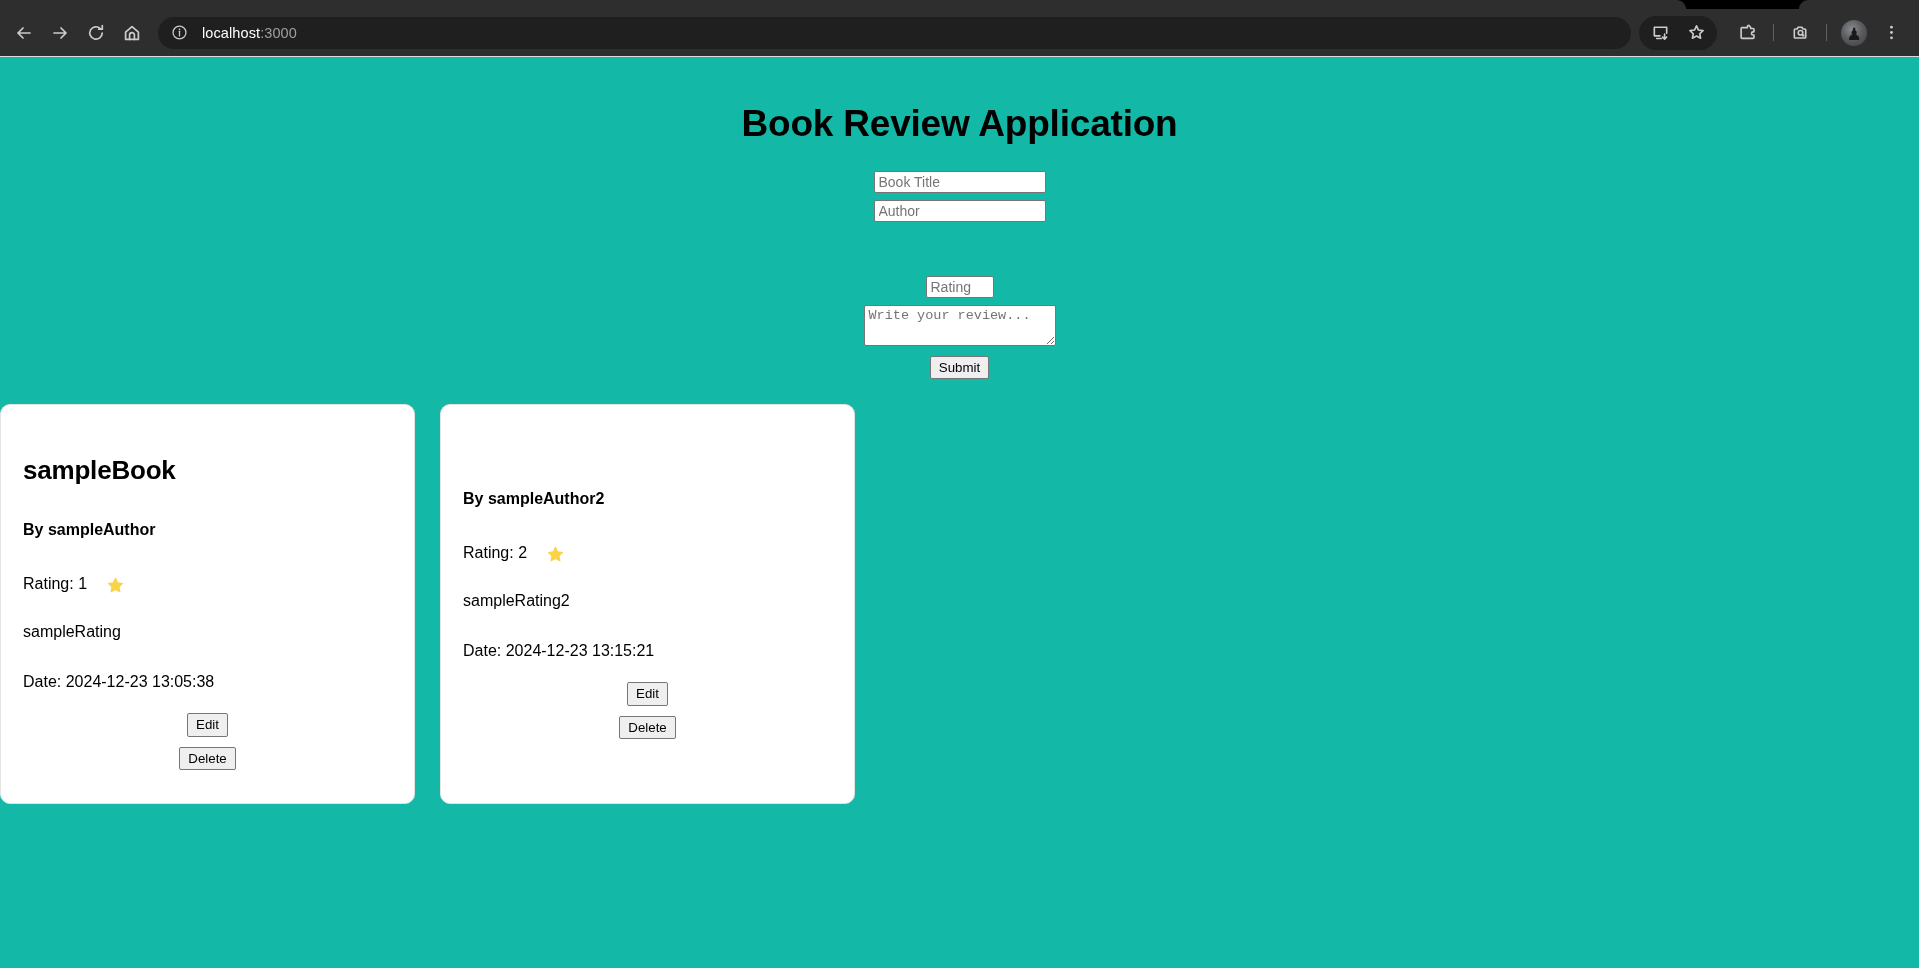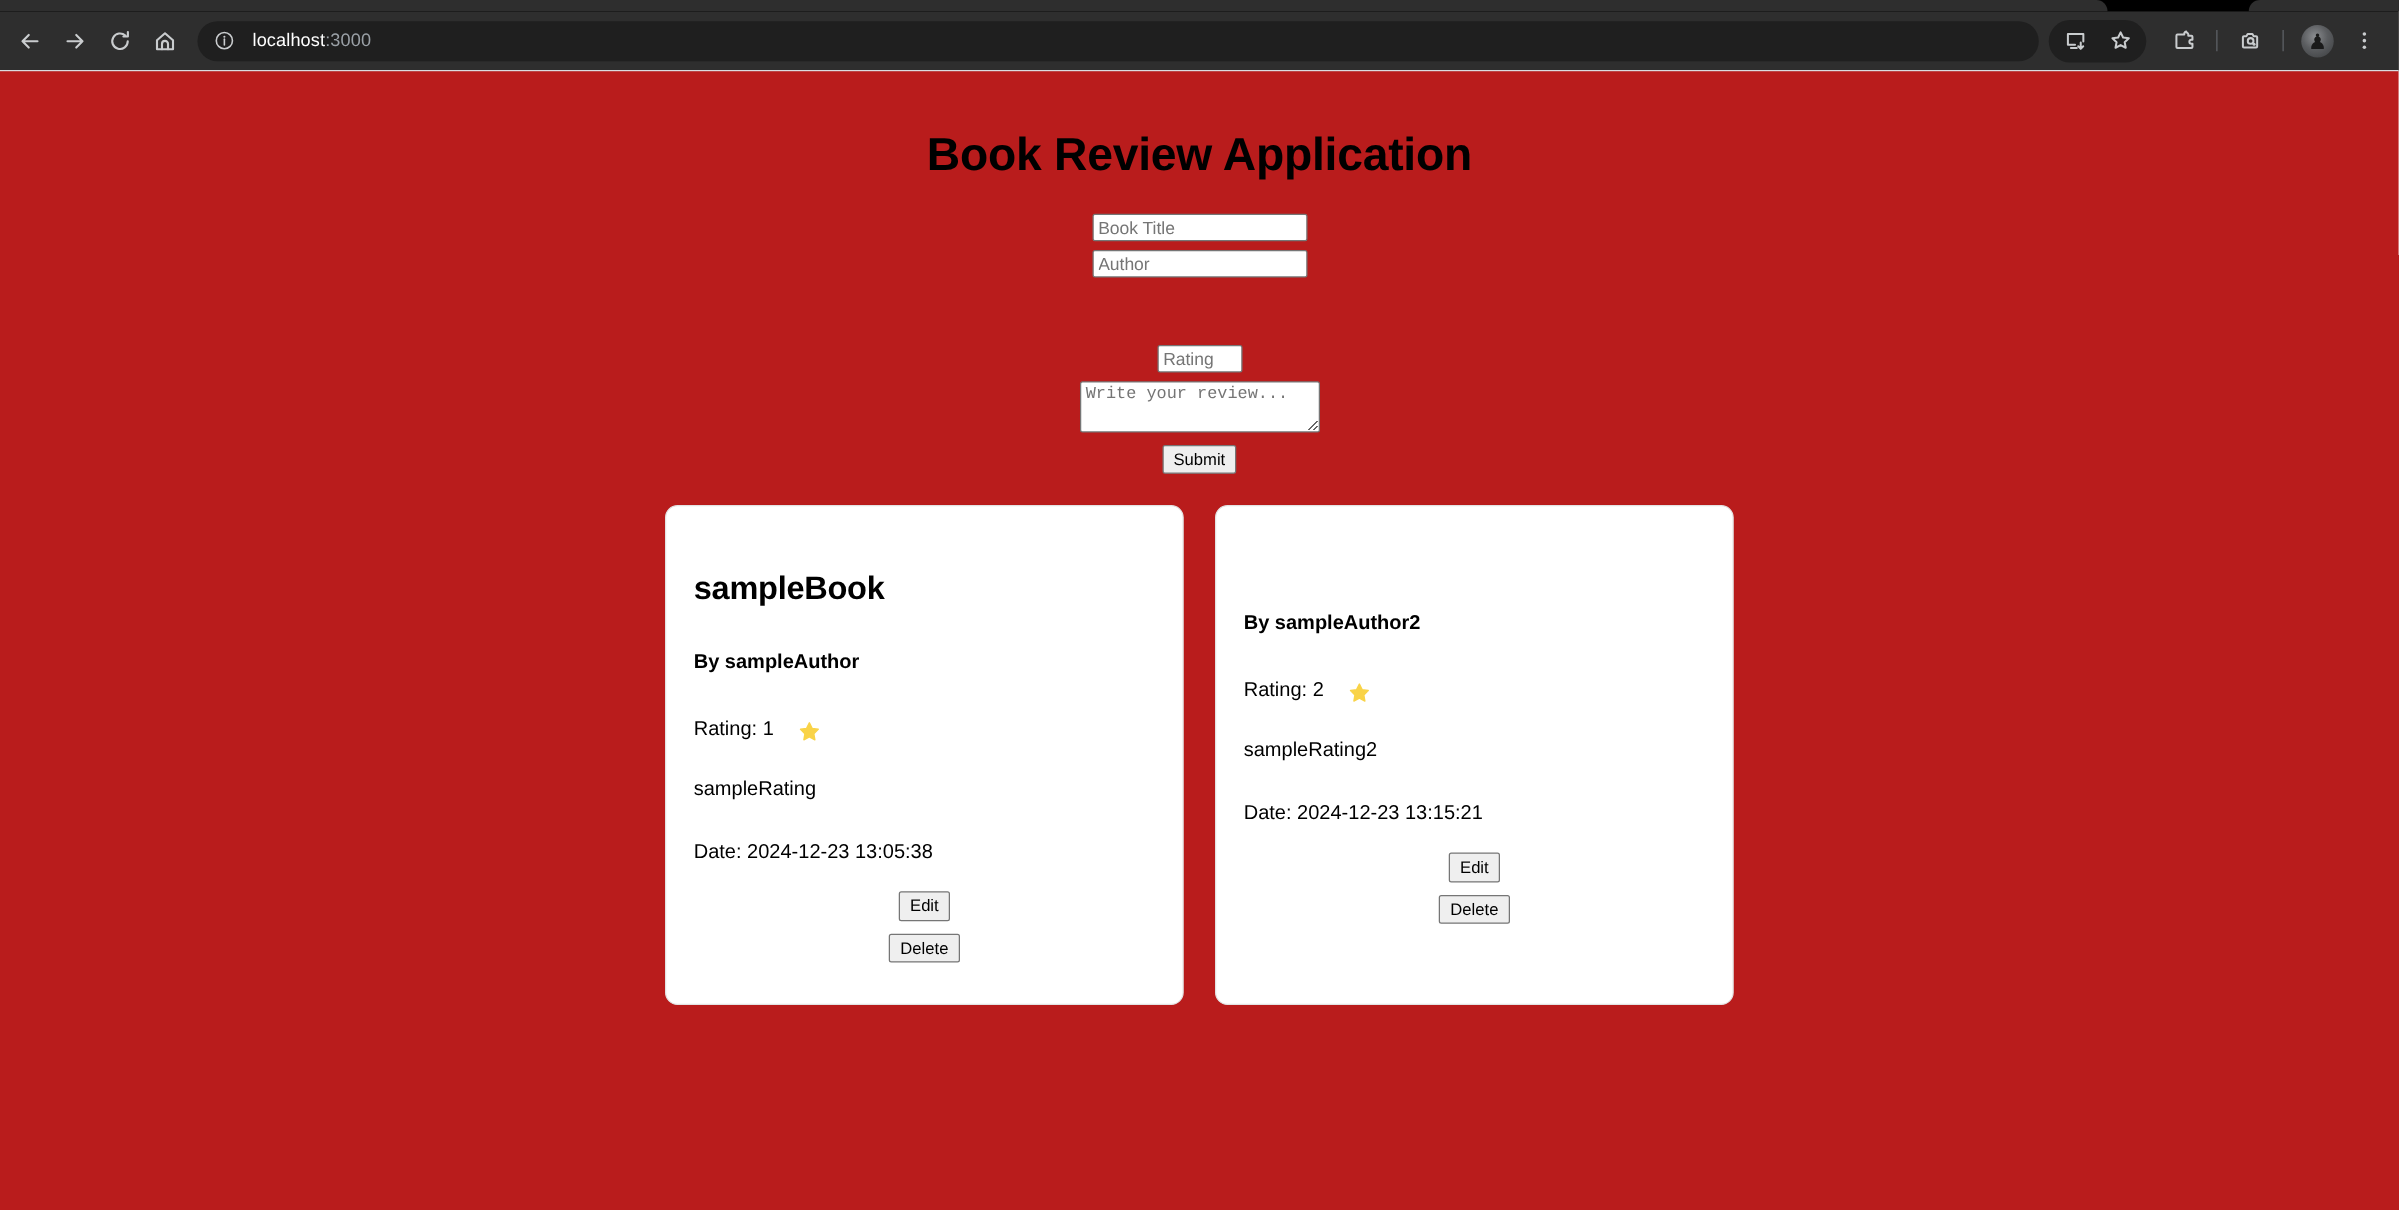--- a/index.html
+++ b/index.html
@@ -131,21 +131,21 @@
   #page-divider {
     height: 1px;
     background: #dadce0;
     width: 100%;
   }
 
   
   #viewport {
     width: 100%;
     height: 911px;
-    background: #b91c1c;
+    background: #14b8a6;
     overflow: hidden;
     font-family: "Liberation Sans", sans-serif;
     padding-top: 26px;
   }
 
   #page-title {
     text-align: center;
     font-size: 37px;
     font-weight: bold;
     color: #000000;
@@ -204,21 +204,21 @@
     background: #efefef;
     border: 1px solid #767676;
     border-radius: 2px;
     padding: 2px 8px;
     cursor: pointer;
     line-height: 1.3;
   }
 
   #book-list {
     display: flex;
-    justify-content: center;
+    justify-content: flex-start;
     align-items: flex-start;
     gap: 25px;
     margin-top: 25px;
   }
   .book-card {
     width: 415px;
     min-height: 400px;
     border: 1px solid #e3e3e3;
     border-radius: 10px;
     background: #ffffff;

